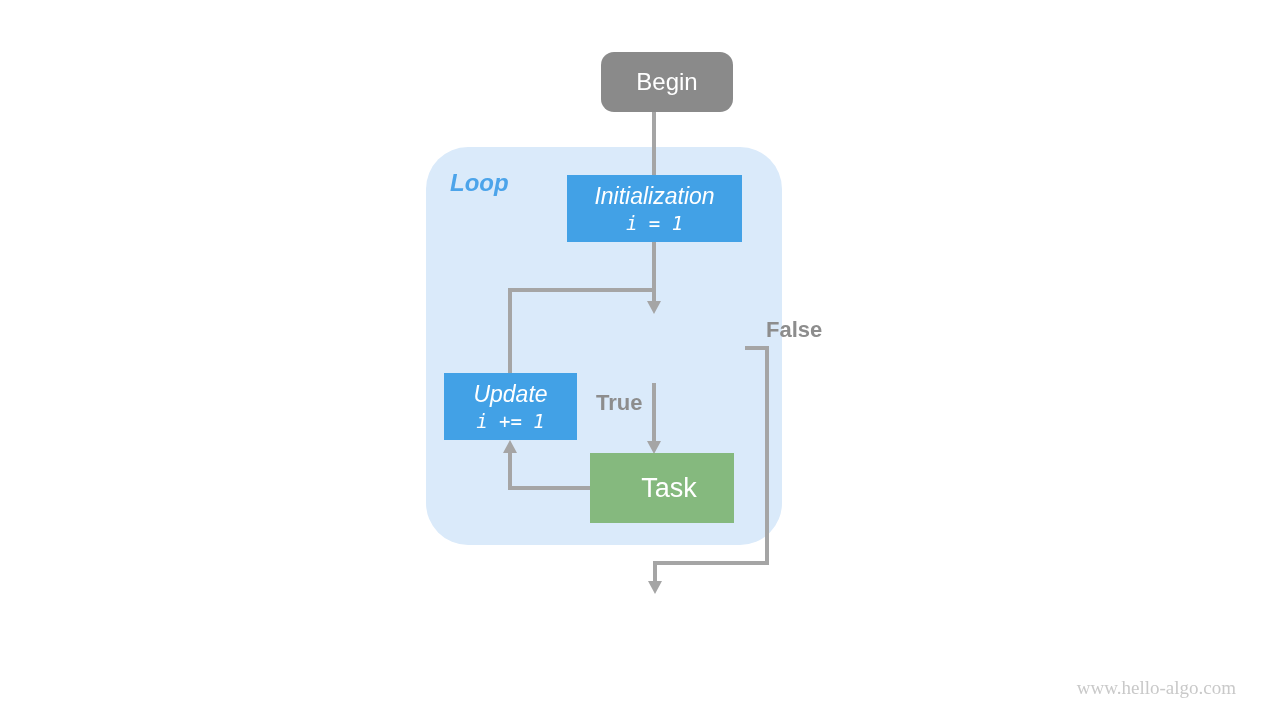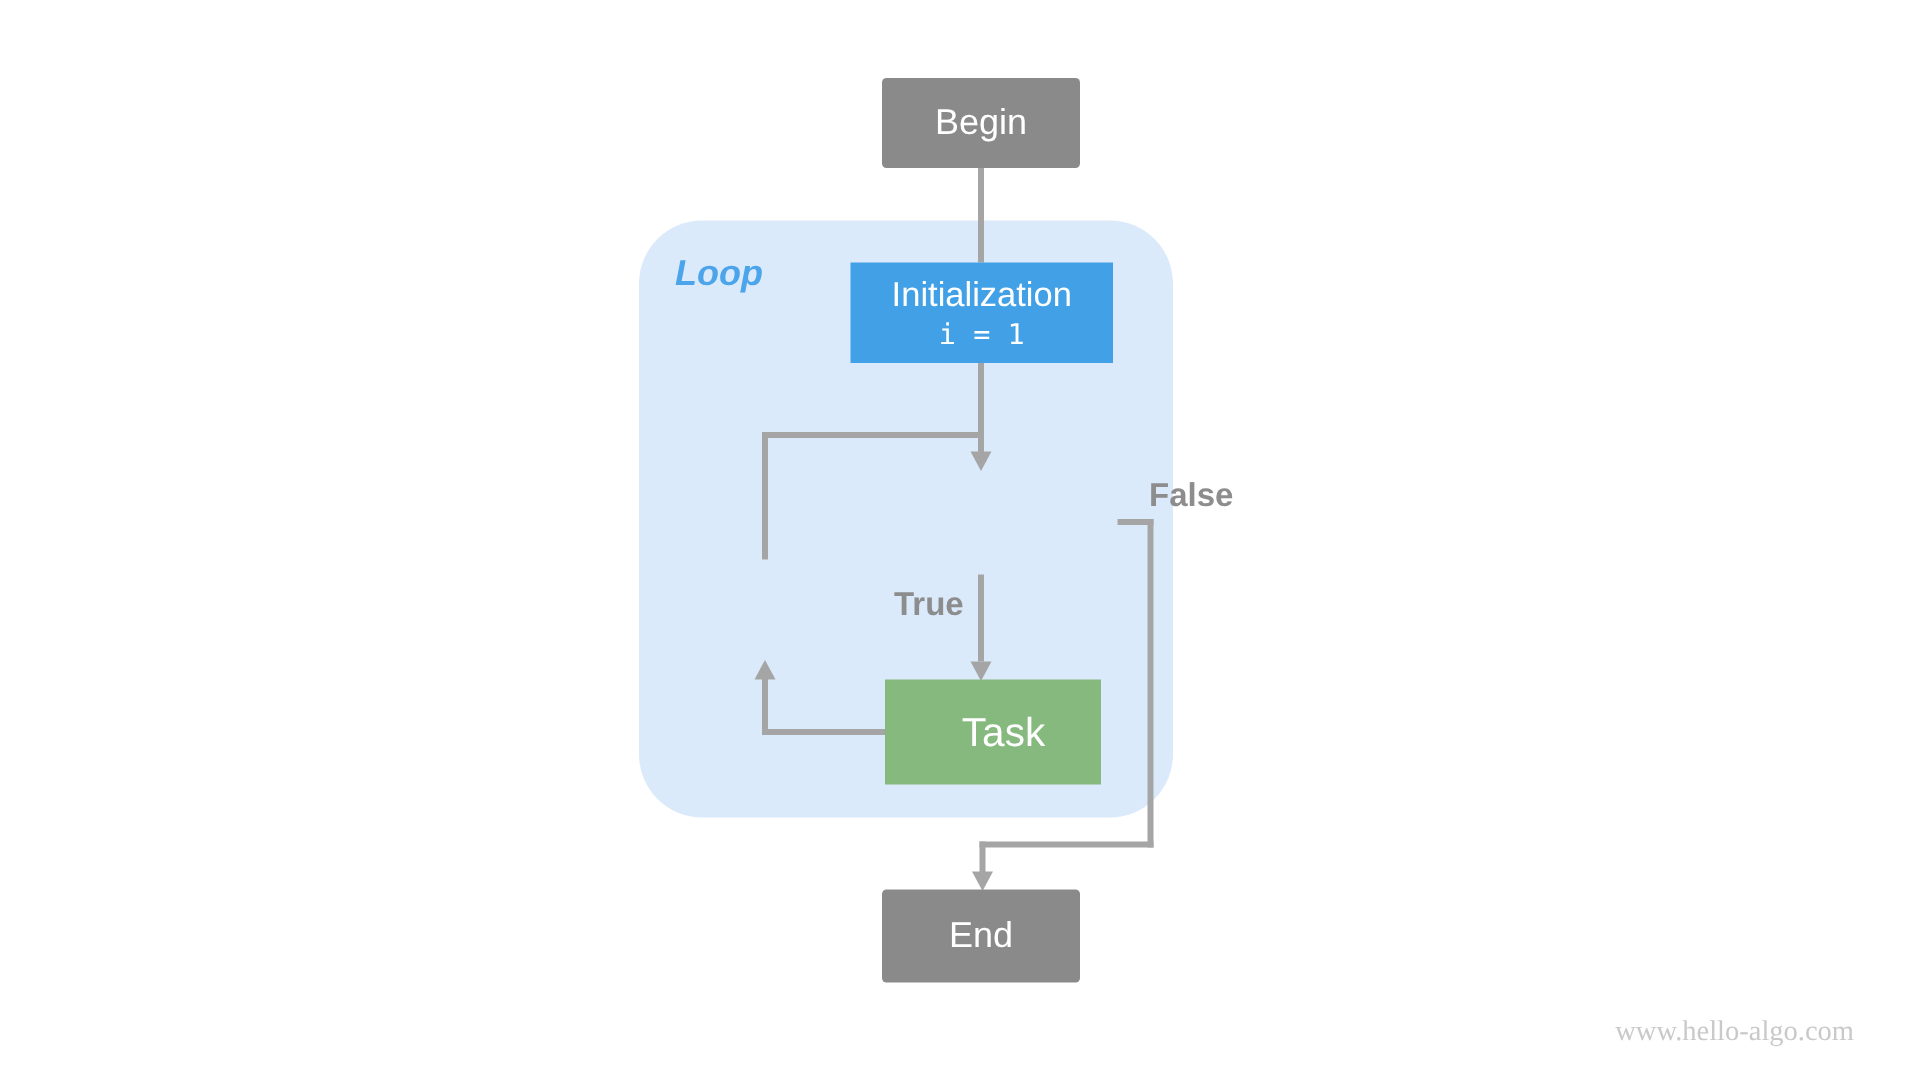--- a/index.html
+++ b/index.html
@@ -6,22 +6,22 @@
   .canvas {
     position:relative; width:1280px; height:720px; background:#ffffff;
     font-family:"Liberation Sans", sans-serif; overflow:hidden;
   }
   
   .node {
     position:absolute; display:flex; flex-direction:column;
     align-items:center; justify-content:center;
     color:var(--text-on-node); text-align:center; z-index:3;
   }
-  .terminal { background:var(--node-gray); border-radius:3px; font-size:24px; }
-  .process  { background:var(--node-blue); }
+  .terminal { background:var(--node-gray); border-radius:13px; font-size:24px;margin-left:13px; }
+  .process  { background:var(--node-blue);font-style:italic; }
   .process .title { font-size:23px; line-height:1.25; }
   .process .code, .diamond .code {
     font-family:"DejaVu Sans Mono", monospace; font-size:19px; line-height:1.3;
   }
   .diamond {
     background:var(--node-blue);
     clip-path:polygon(50% 0%, 100% 50%, 50% 100%, 0% 50%);
   }
   .diamond .code { font-size:21px; }
   .task { background:var(--node-green); font-size:27px;padding-left:14px; }
@@ -90,24 +90,25 @@
   <div class="node terminal" style="left:588px; top:52px; width:132px; height:60px;">
     <span>Begin</span>
   </div>
 
   <div class="node process" style="left:567px; top:175px; width:175px; height:67px;">
     <span class="title">Initialization</span>
     <span class="code">i = 1</span>
   </div>
 
 
+  <div class="node process" style="left:444px; top:373px; width:133px; height:67px;">
+    <span class="title">Update</span>
+    <span class="code">i += 1</span>
+  </div>
 
   <div class="node task" style="left:590px; top:453px; width:130px; height:70px;">
     <span>Task</span>
   </div>
 
-  <div class="node terminal" style="left:588px; top:593px; width:132px; height:62px;">
-    <span>End</span>
-  </div>
 
   <div class="watermark">www.hello-algo.com</div>
 
 </div>
 
 </body></html>

